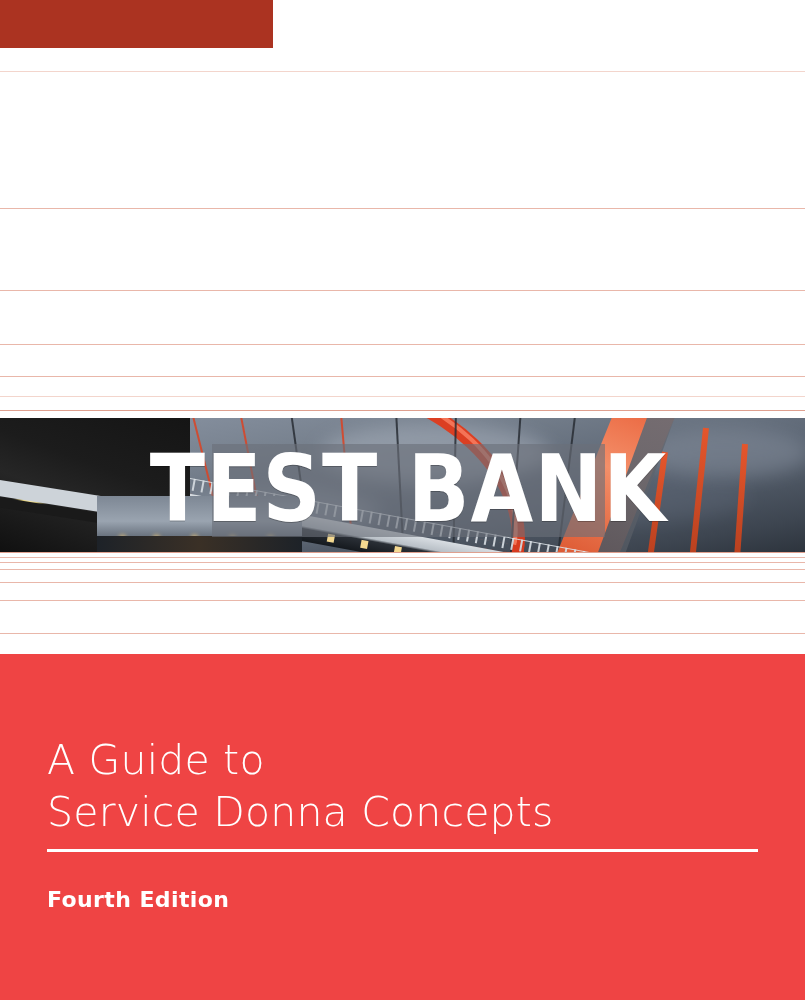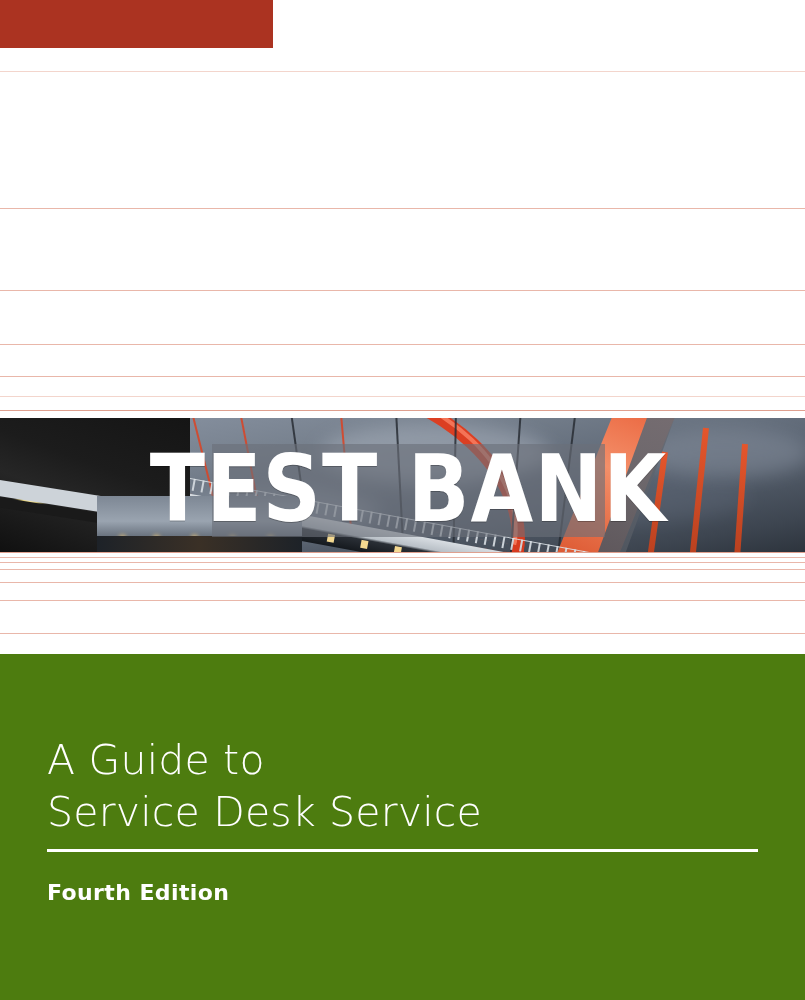--- a/index.html
+++ b/index.html
@@ -190,21 +190,21 @@
     transform:scaleX(1.04) scaleY(1.18);
     transform-origin:center center;
     white-space:nowrap;
     text-shadow:0 1px 0 rgba(0,0,0,.25);
   }
 
   
   .red-panel {
     position:absolute; left:0; top:654px;
     width:805px; height:346px;
-    background:#4d7c0f;
+    background:#ef4444;
   }
   .title-block {
     position:absolute; left:47px; top:80px;
     width:711px;
   }
   .title-line {
     color:#ffffff;
     font-family:"DejaVu Sans", sans-serif;
     font-weight:300;
     font-size:41px;
@@ -212,21 +212,21 @@
     letter-spacing:.2px;
     white-space:nowrap;
   }
   .title-rule {
     margin-top:11px;
     width:711px; height:3px;
     background:#ffffff;
   }
   .meta-row {
     display:flex; align-items:baseline; justify-content:space-between;
-    margin-top:28px;
+    margin-top:35px;
     width:711px;
   }
   .edition, .author {
     color:#ffffff;
     font-family:"DejaVu Sans", sans-serif;
     font-weight:bold;
     font-size:22px;
     letter-spacing:.4px;
     white-space:nowrap;
   }
@@ -296,21 +296,21 @@
   <div class="rule" style="top:557px;"></div>
   <div class="rule" style="top:562px;"></div>
   <div class="rule" style="top:569px;"></div>
   <div class="rule" style="top:582px;"></div>
   <div class="rule" style="top:600px;"></div>
   <div class="rule" style="top:633px;"></div>
 
   <div class="red-panel">
     <div class="title-block">
       <div class="title-line">A Guide to</div>
-      <div class="title-line">Service Desk Service</div>
+      <div class="title-line">Service Donna Concepts</div>
       <div class="title-rule"></div>
       <div class="meta-row">
         <div class="edition">Fourth Edition</div>
       </div>
     </div>
   </div>
 
 </div>
 
 </body></html>

